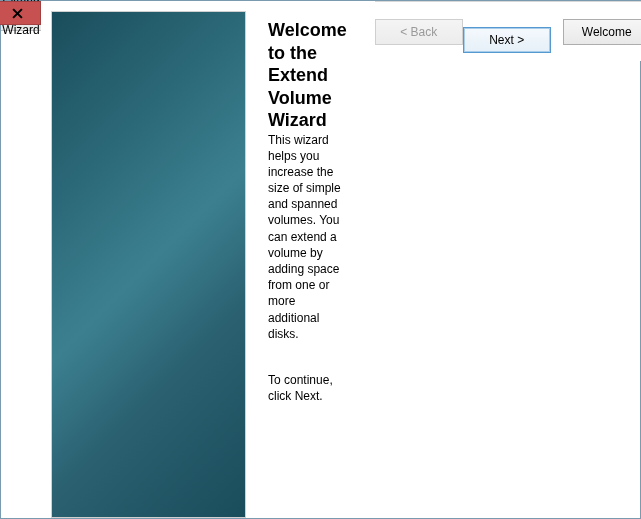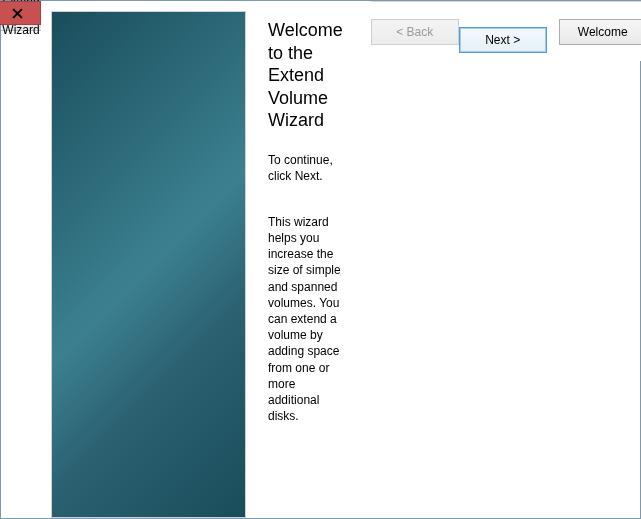--- a/index.html
+++ b/index.html
@@ -57,24 +57,23 @@
       margin: 10px 0 0 10px;
       background: linear-gradient(135deg, #1a4d5c 0%, #2d6b7a 30%, #3c8090 50%, #2a6070 70%, #1a4d5c 100%);
       border: 1px solid #d0d0d0;
     }
     .main-panel {
       flex: 1;
       padding: 18px 28px 10px 22px;
     }
     .heading {
       font-size: 18px;
-      font-weight: normal;
+      font-weight: bold;
       color: #000;
       line-height: 1.25;
-      margin-bottom: 20px;
     }
     .body-text {
       font-size: 12px;
       color: #000;
       line-height: 1.35;
       margin-bottom: 30px;
     }
     .footer {
       height: 60px;
       border-top: 1px solid #d8d8d8;
@@ -119,22 +118,22 @@
       <svg viewBox="0 0 10 10">
         <path d="M1 1 L9 9 M9 1 L1 9" stroke="#000" stroke-width="1.8" fill="none"></path>
       </svg>
     </div>
   </div>
 
   <div class="content">
     <div class="side-panel"></div>
     <div class="main-panel">
       <div class="heading">Welcome to the Extend Volume Wizard</div>
+      <div class="body-text">This wizard helps you increase the size of simple and spanned volumes. You can extend a volume  by adding space from one or more additional disks.</div>
       <div class="body-text">To continue, click Next.</div>
-      <div class="body-text">This wizard helps you increase the size of simple and spanned volumes. You can extend a volume  by adding space from one or more additional disks.</div>
     </div>
   </div>
 
   <div class="footer">
     <button class="btn" disabled="">&lt; Back</button>
     <button class="btn default">Next &gt;</button>
     <span class="btn-gap"></span>
     <button class="btn">Welcome</button>
   </div>
 

